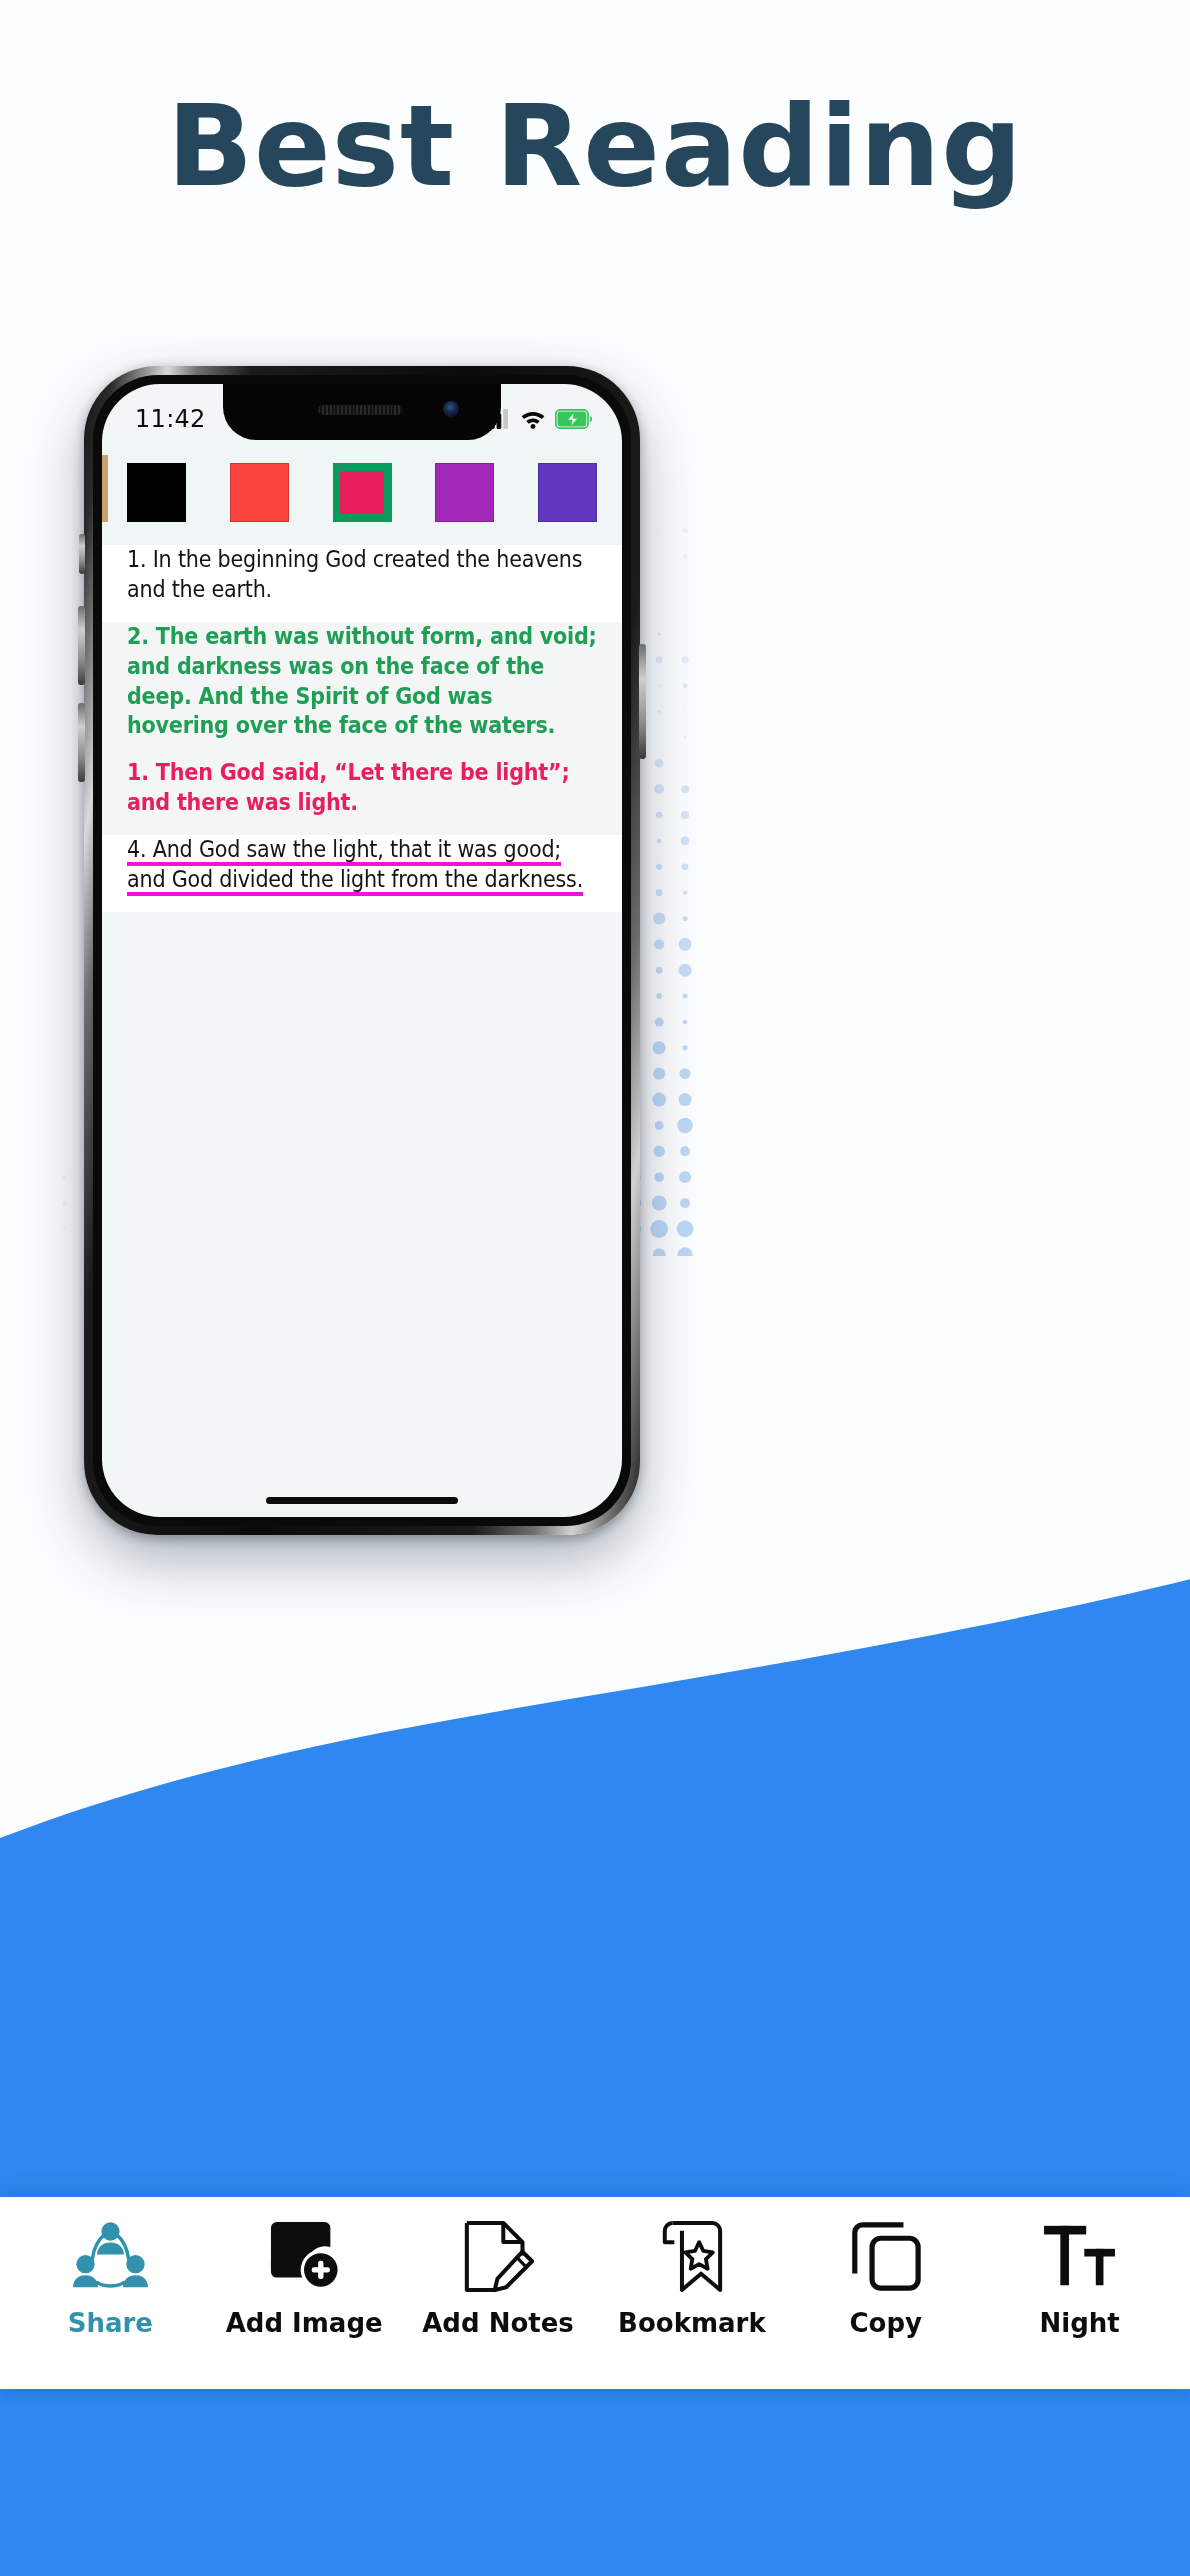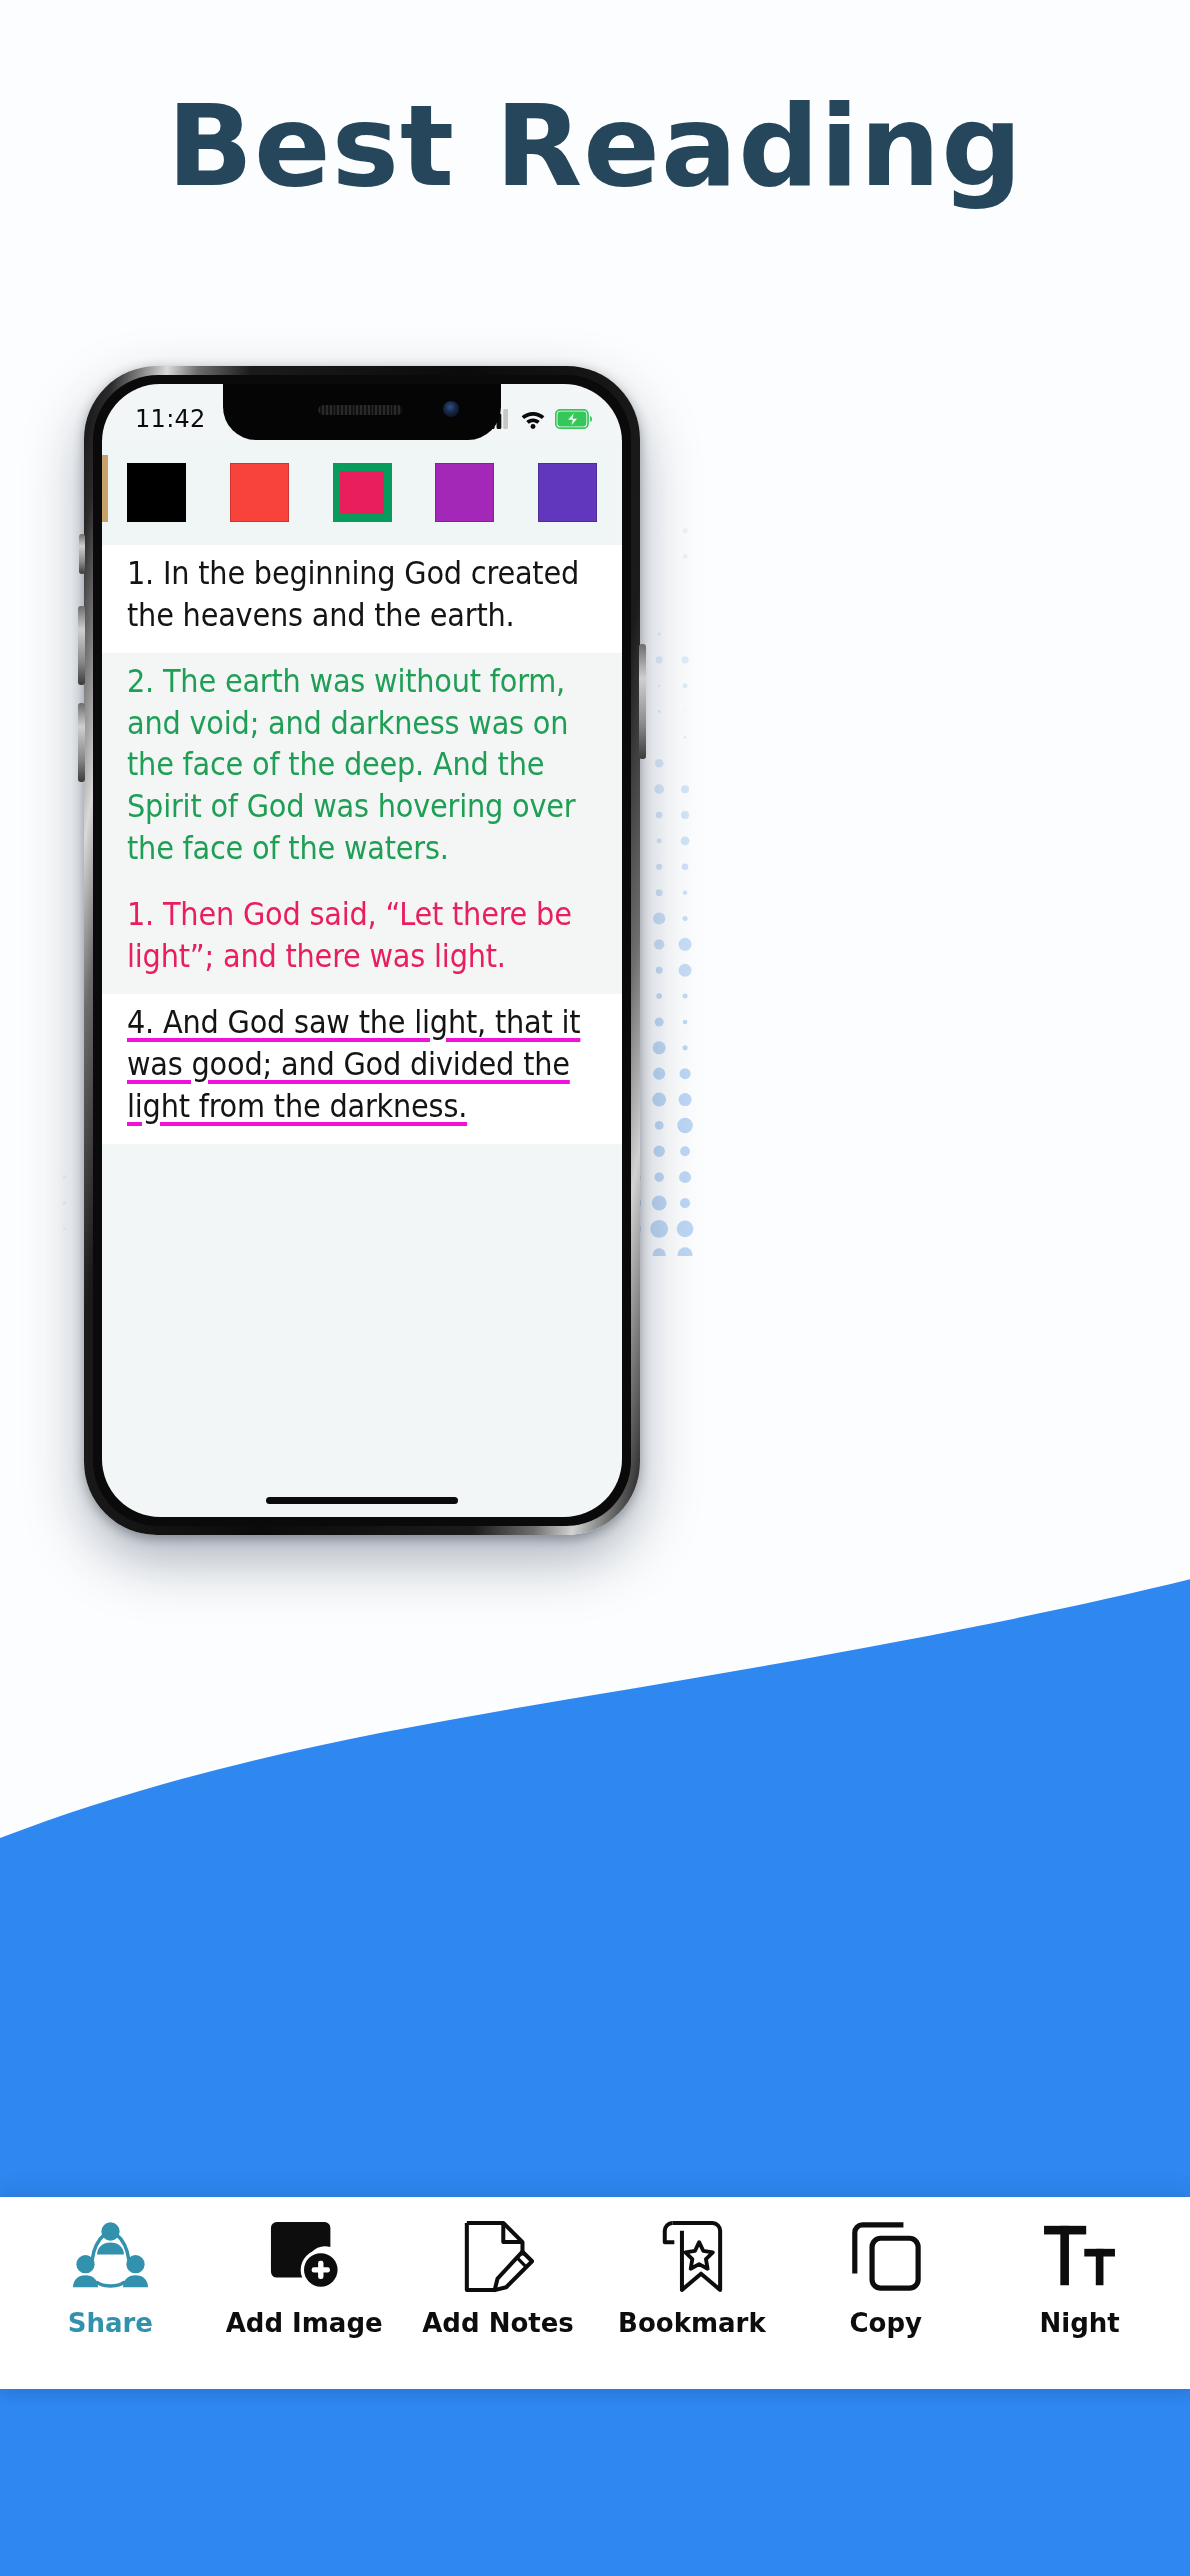--- a/index.html
+++ b/index.html
@@ -114,27 +114,27 @@
   .swatch.selected{ padding:7.7px; border:none; }
   .swatch.selected .inner{ width:100%; height:100%; }
 
   
   #verses{
     position:absolute; top:161px; left:0; right:0; bottom:0;
     overflow:hidden;
     font-family:"DejaVu Sans Condensed","Liberation Sans Narrow","Liberation Sans", sans-serif;
   }
   .verse{
-    padding:8px 25px 17px 25px;
-    font-size:32px;
+    padding:0 25px 17px 25px;
+    font-size:23px;
     line-height:1.30;
     letter-spacing:-0.2px;
   }
   .v-odd{ background:#FFFFFF; }
-  .v-even{ background:#F4F6F6; }
+  .v-even{ background:#F4F6F6;font-weight:bold; }
   .v-underline{ text-decoration:underline; text-decoration-thickness:3.8px; text-underline-offset:4.8px; }
 
   
   #bottom-toolbar{
     position:absolute; left:0; top:2197px; width:1190px; height:192px;
     background:#FFFFFF;
     box-shadow:0 -5.7px 21px rgba(20,40,70,.12), 0 5.8px 13.4px rgba(20,40,70,.12);
     display:flex; align-items:flex-start; justify-content:space-around;
     padding:21px 13.4px 0 13.4px;
     z-index:20;

